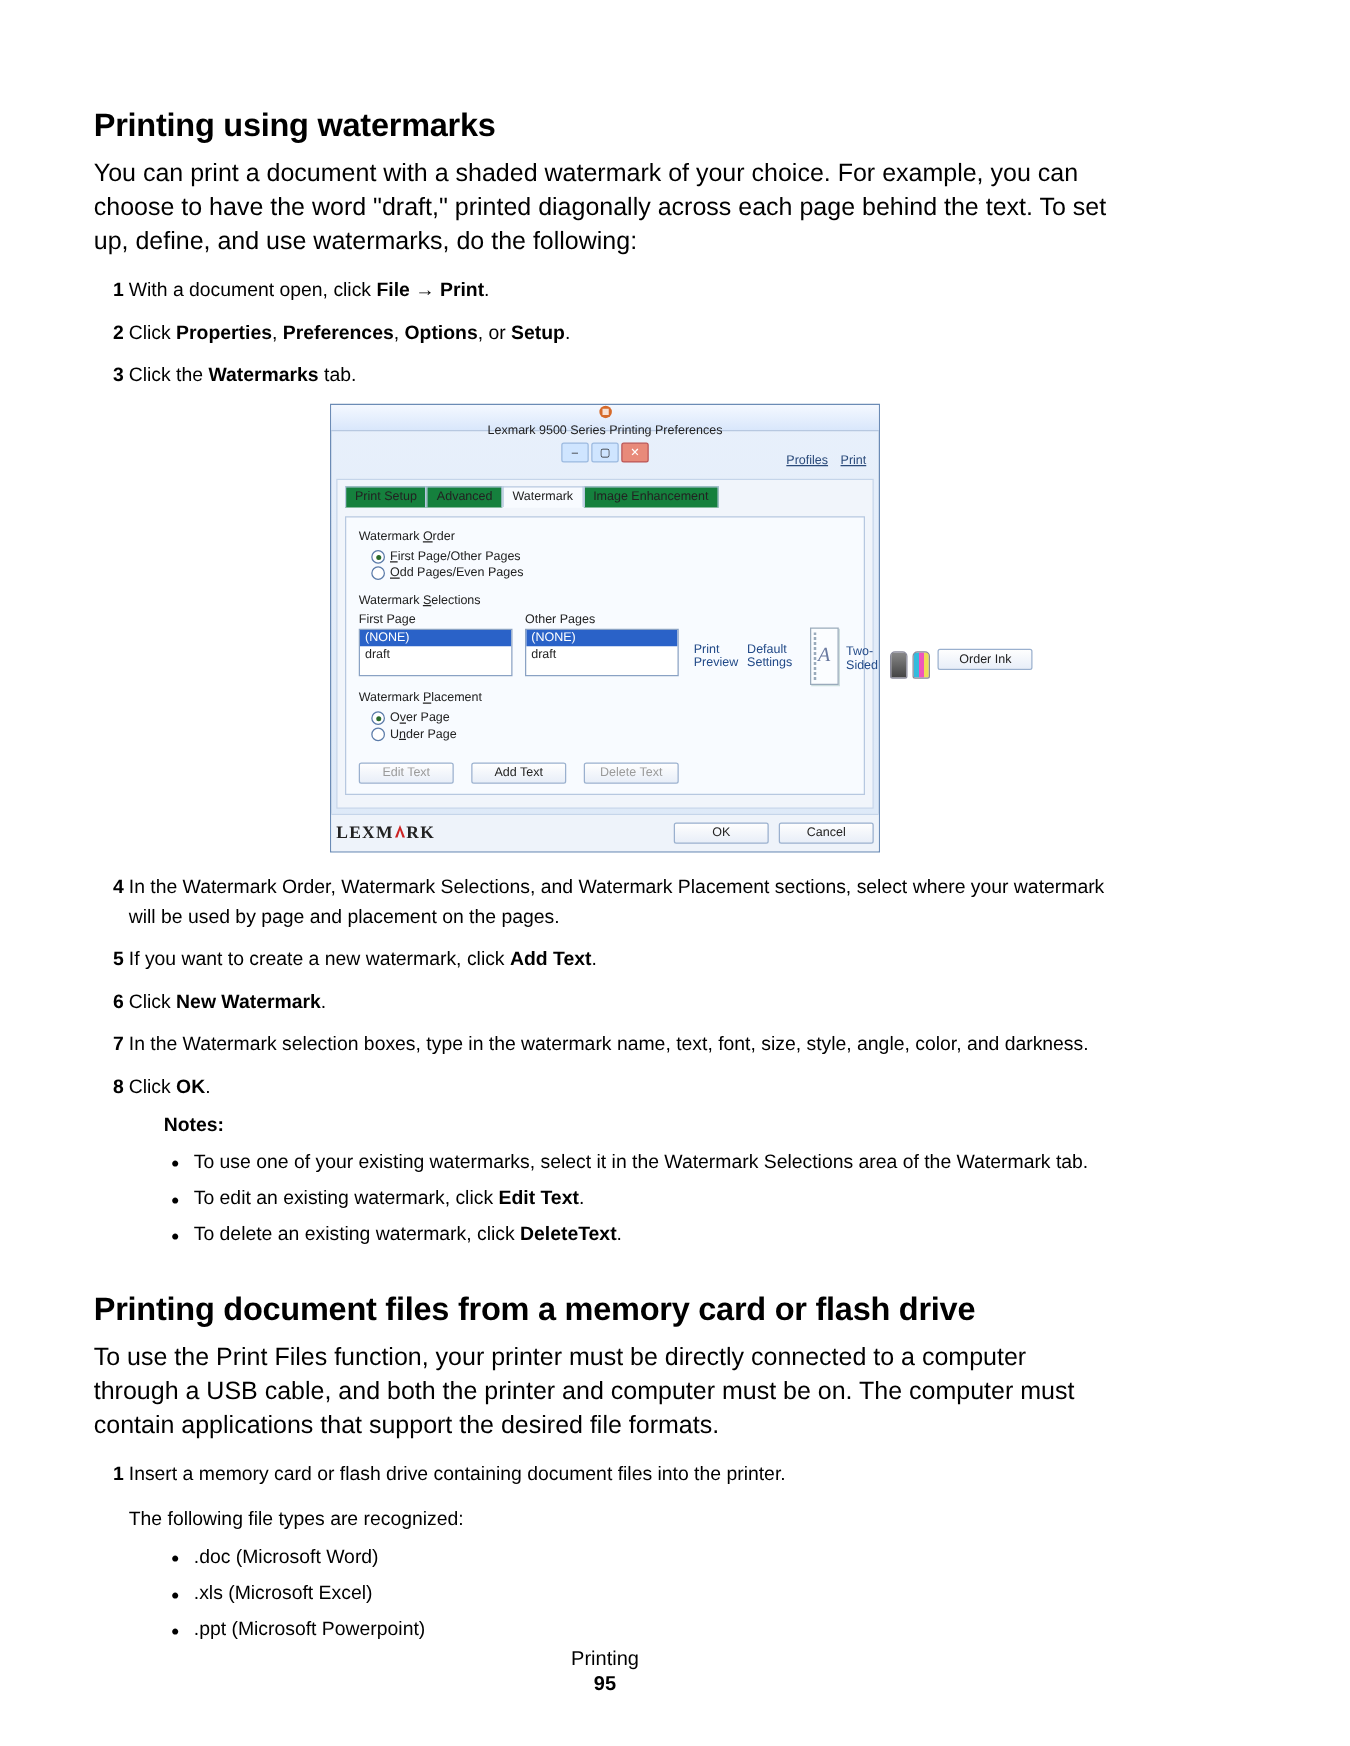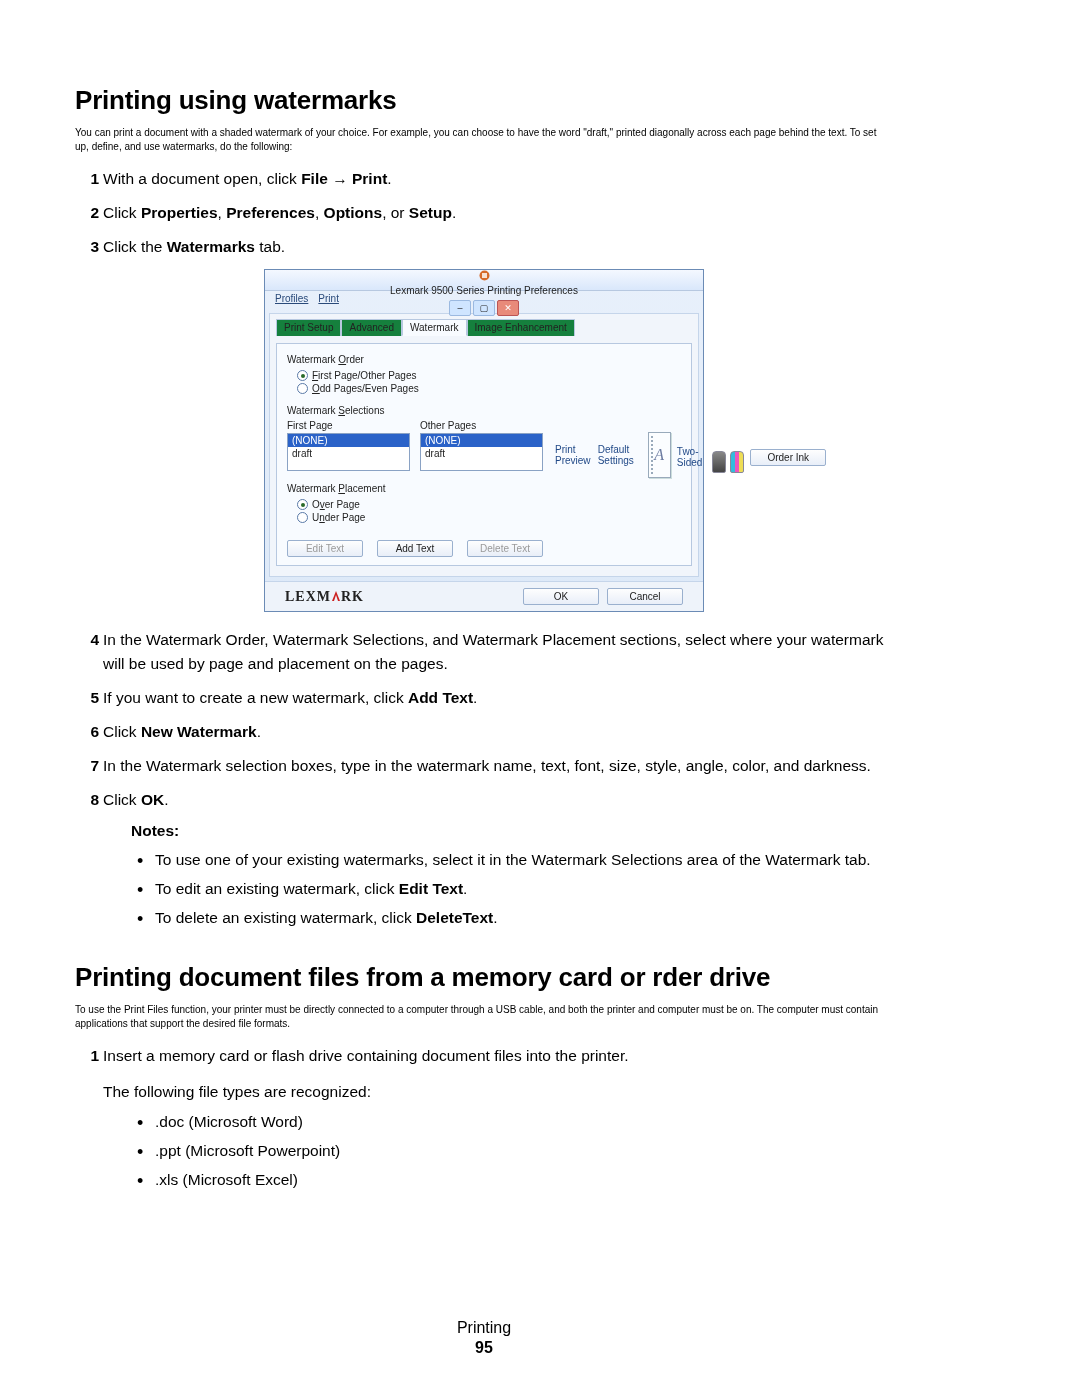--- a/index.html
+++ b/index.html
@@ -17,21 +17,21 @@
     box-sizing: border-box;
     position: relative;
   }
   h2.section-heading {
     font-size: 26px;
     font-weight: 700;
     margin: 0 0 10px 0;
     letter-spacing: -0.2px;
   }
   p.body-text {
-    font-size: 10px;
+    font-size: 20px;
     line-height: 1.35;
     margin: 0 0 14px 0;
   }
   ol.steps {
     list-style: none;
     padding: 0;
     margin: 0 0 10px 0;
   }
   ol.steps > li {
     font-size: 15.5px;
@@ -122,24 +122,26 @@
     border-radius: 2px;
     display: flex; align-items: center; justify-content: center;
     font-size: 9px;
   }
   .win-btn.min { background: #cfe5ff; border:1px solid #9bb9e0;}
   .win-btn.max { background: #cfe5ff; border:1px solid #9bb9e0;}
   .win-btn.close { background: #e88a7a; border:1px solid #b55; color:#fff;}
   .dlg-toolbar {
     height: 16px;
     display: flex;
+    justify-content: flex-end;
     gap: 10px;
     padding: 2px 10px 0 10px;
     font-size: 10px;
     color: #2a4a7a;
+    margin-top: 16px;
   }
   .dlg-toolbar span { text-decoration: underline; cursor: default; }
   .dlg-body {
     background: #f1f5fb;
     margin: 4px;
     border: 1px solid #c5d5ea;
     padding: 4px 6px 10px 6px;
     box-sizing: border-box;
   }
   .tabs {
@@ -209,21 +211,21 @@
   .preview-page::before {
     content: ""; position: absolute; left: 2px; top: 3px; bottom: 3px; width: 2px;
     background: repeating-linear-gradient(#9ab 0 2px, transparent 2px 4px);
   }
   .ink-icons { display: flex; gap: 4px; margin-top: 10px; }
   .ink { width: 12px; height: 20px; border-radius: 4px 4px 2px 2px; border: 1px solid #889; }
   .ink.bk { background: linear-gradient(#888,#444); }
   .ink.clr { background: linear-gradient(90deg,#3bd 0 33%, #e5b 33% 66%, #ed5 66% 100%); }
   .dlg-footer {
     display: flex; align-items: center; justify-content: space-between;
-    padding: 6px 20px; border-top: 1px solid #c5d5ea; background: #eef3fa;
+    padding: 6px 4px; border-top: 1px solid #c5d5ea; background: #eef3fa;
   }
   .lexmark-logo {
     font-family: Georgia, "Times New Roman", serif;
     font-size: 14px; letter-spacing: 1px; font-weight: 700; color: #222;
   }
   .lexmark-logo .caret { display:inline-block; transform: translateY(1px); }
   .dlg-footer-btns { display: flex; gap: 8px; }
   .u { text-decoration: underline; }
 </style>
 </head>
@@ -378,32 +380,32 @@
 
   <div class="notes-block">
     <div class="notes-label">Notes:</div>
     <ul class="bullets">
       <li><span>To use one of your existing watermarks, select it in the Watermark Selections area of the Watermark tab.</span></li>
       <li><span>To edit an existing watermark, click </span><span class="b">Edit Text</span><span>.</span></li>
       <li><span>To delete an existing watermark, click </span><span class="b">DeleteText</span><span>.</span></li>
     </ul>
   </div>
 
-  <h2 class="section-heading">Printing document files from a memory card or rder drive</h2>
+  <h2 class="section-heading">Printing document files from a memory card or flash drive</h2>
   <p class="body-text">To use the Print Files function, your printer must be directly connected to a computer through a USB cable, and both the printer and computer must be on. The computer must contain applications that support the desired file formats.</p>
 
   <ol class="steps">
     <li>
       <span class="step-num">1</span>
       <span>Insert a memory card or flash drive containing document files into the printer.</span>
       <p style="margin:12px 0 6px 0">The following file types are recognized:</p>
       <ul class="bullets indented">
         <li><span>.doc (Microsoft Word)</span></li>
+        <li><span>.xls (Microsoft Excel)</span></li>
         <li><span>.ppt (Microsoft Powerpoint)</span></li>
-        <li><span>.xls (Microsoft Excel)</span></li>
       </ul>
     </li>
   </ol>
 
   <div class="footer">
     <span class="pg-label">Printing</span>
     <span class="pg-num">95</span>
   </div>
 </div>
 

